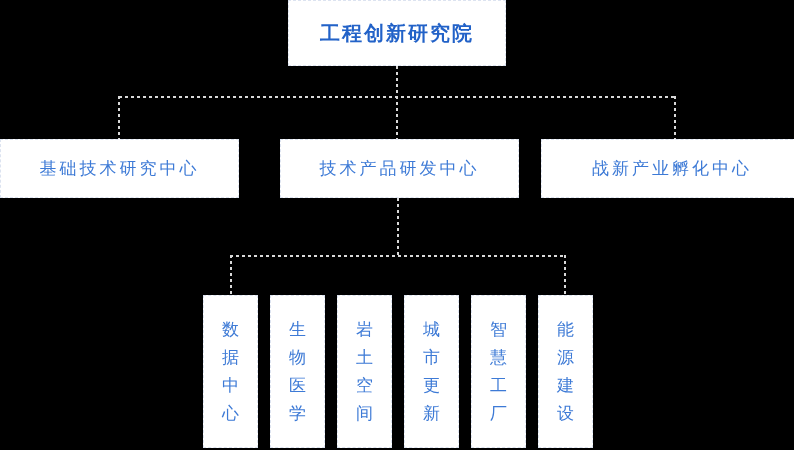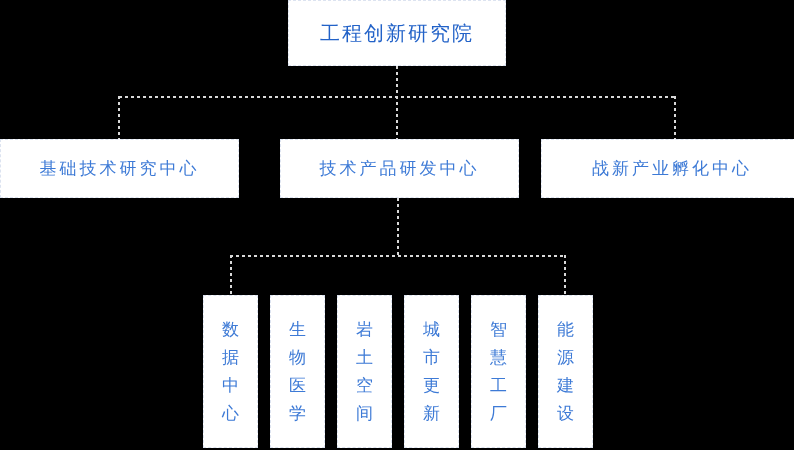--- a/index.html
+++ b/index.html
@@ -24,21 +24,21 @@
     align-items: center;
     justify-content: center;
     text-align: center;
   }
   .node-root {
     left: 288px; top: 0; width: 218px; height: 66px;
   }
   .root-label {
     color: var(--root-text, #2262c8);
     font-size: 20px;
-    font-weight: 400;
+    font-weight: 700;
     letter-spacing: 2px;
     white-space: nowrap;
   }
   .node-l2 {
     top: 139px; height: 59px;
   }
   .l2-label {
     color: var(--node-text, #3d7ad6);
     font-size: 17px;
     letter-spacing: 3px;

